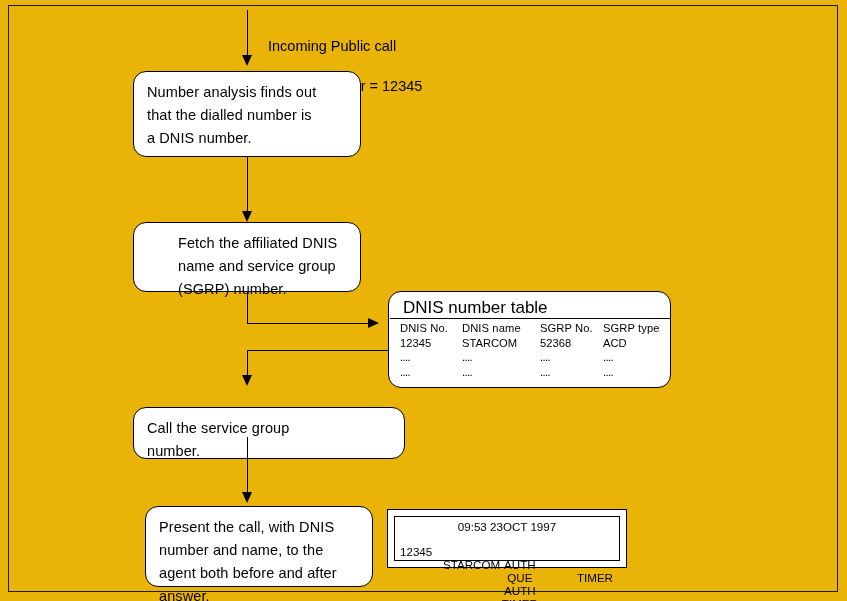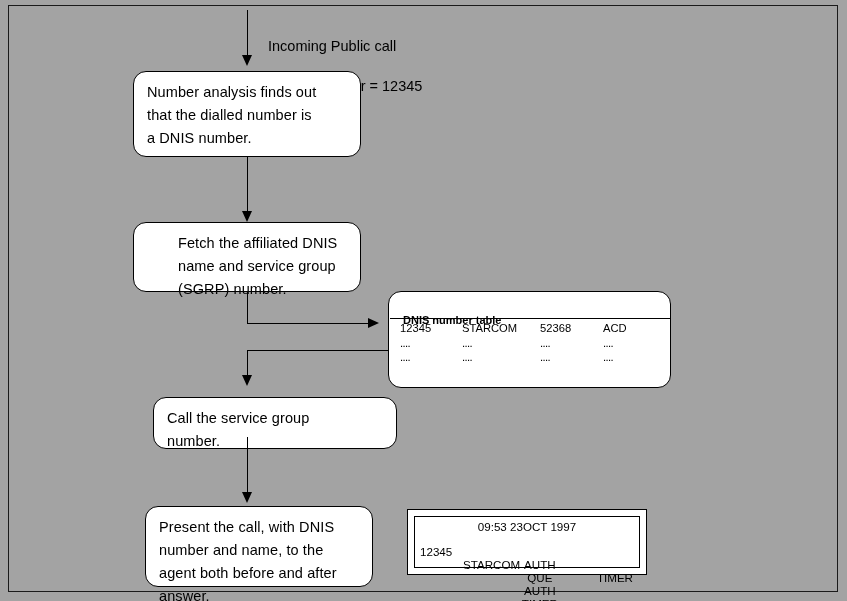--- a/index.html
+++ b/index.html
@@ -9,21 +9,21 @@
     background: #ffffff;
   }
   body {
     font-family: "Liberation Sans", sans-serif;
     color: #000000;
   }
   #page {
     position: relative;
     width: 847px;
     height: 601px;
-    background: #a3a3a3;
+    background: #eab308;
     overflow: hidden;
   }
   
   #page-frame {
     position: absolute;
     left: 8px;
     top: 5px;
     width: 830px;
     height: 587px;
     border: 1px solid #1a1a1a;
@@ -90,23 +90,22 @@
     width: 283px;
     height: 97px;
     box-sizing: border-box;
     border: 1.3px solid #000;
     border-radius: 13px;
     background: #fff;
   }
   #dnis-table-title {
     position: absolute;
     left: 14px;
-    top: 22px;
-    font-size: 11px;
-    font-weight: bold;
+    top: 6px;
+    font-size: 17px;
   }
   #dnis-title-rule {
     position: absolute;
     left: 1px;
     top: 26px;
     width: 281px;
     height: 0;
     border-top: 1.2px solid #000;
   }
   #dnis-grid {
@@ -129,25 +128,24 @@
   #dnis-grid .c3 { width: 59px; }
   #dnis-grid tr.head td { letter-spacing: 0.1px; }
   #dnis-grid tr.dots td { font-size: 11.2px; letter-spacing: -0.6px; }
 
   
   #terminal-outer {
     position: absolute;
     left: 387px;
     top: 509px;
     width: 240px;
-    height: 66px;
+    height: 59px;
     box-sizing: border-box;
     border: 1.4px solid #000;
     background: #fff;
-    margin-left: 20px;
   }
   #terminal-inner {
     position: absolute;
     left: 6px;
     top: 6px;
     right: 6px;
     bottom: 6px;
     box-sizing: border-box;
     border: 1.4px solid #000;
     background: #fff;
@@ -204,20 +202,26 @@
 
   <div class="hline" style="left:247px; top:350px; width:142px;"></div>
   <div class="vline" style="left:247px; top:350px; height:28px;"></div>
   <div class="arrow-down" style="left:241.5px; top:375px;"></div>
 
   <div id="dnis-table-box">
     <div id="dnis-table-title">DNIS number table</div>
     <div id="dnis-title-rule"></div>
     <table id="dnis-grid">
       <tbody>
+        <tr class="head">
+          <td class="c0">DNIS No.</td>
+          <td class="c1">DNIS name</td>
+          <td class="c2">SGRP No.</td>
+          <td class="c3">SGRP type</td>
+        </tr>
         <tr>
           <td class="c0">12345</td>
           <td class="c1">STARCOM</td>
           <td class="c2">52368</td>
           <td class="c3">ACD</td>
         </tr>
         <tr class="dots">
           <td class="c0">....</td>
           <td class="c1">....</td>
           <td class="c2">....</td>
@@ -226,21 +230,21 @@
         <tr class="dots">
           <td class="c0">....</td>
           <td class="c1">....</td>
           <td class="c2">....</td>
           <td class="c3">....</td>
         </tr>
       </tbody>
     </table>
   </div>
 
-  <div class="proc-box" style="left:133px; top:397px; width:244px; height:52px;margin-left:20px;">
+  <div class="proc-box" style="left:133px; top:407px; width:272px; height:52px;">
     <div class="proc-text">Call the service group
 number.</div>
   </div>
 
   <div class="vline" style="left:247px; top:437px; height:58px;"></div>
   <div class="arrow-down" style="left:241.5px; top:492px;"></div>
 
   <div class="proc-box" style="left:145px; top:506px; width:228px; height:81px;">
     <div class="proc-text">Present the call, with DNIS
 number and name, to the

